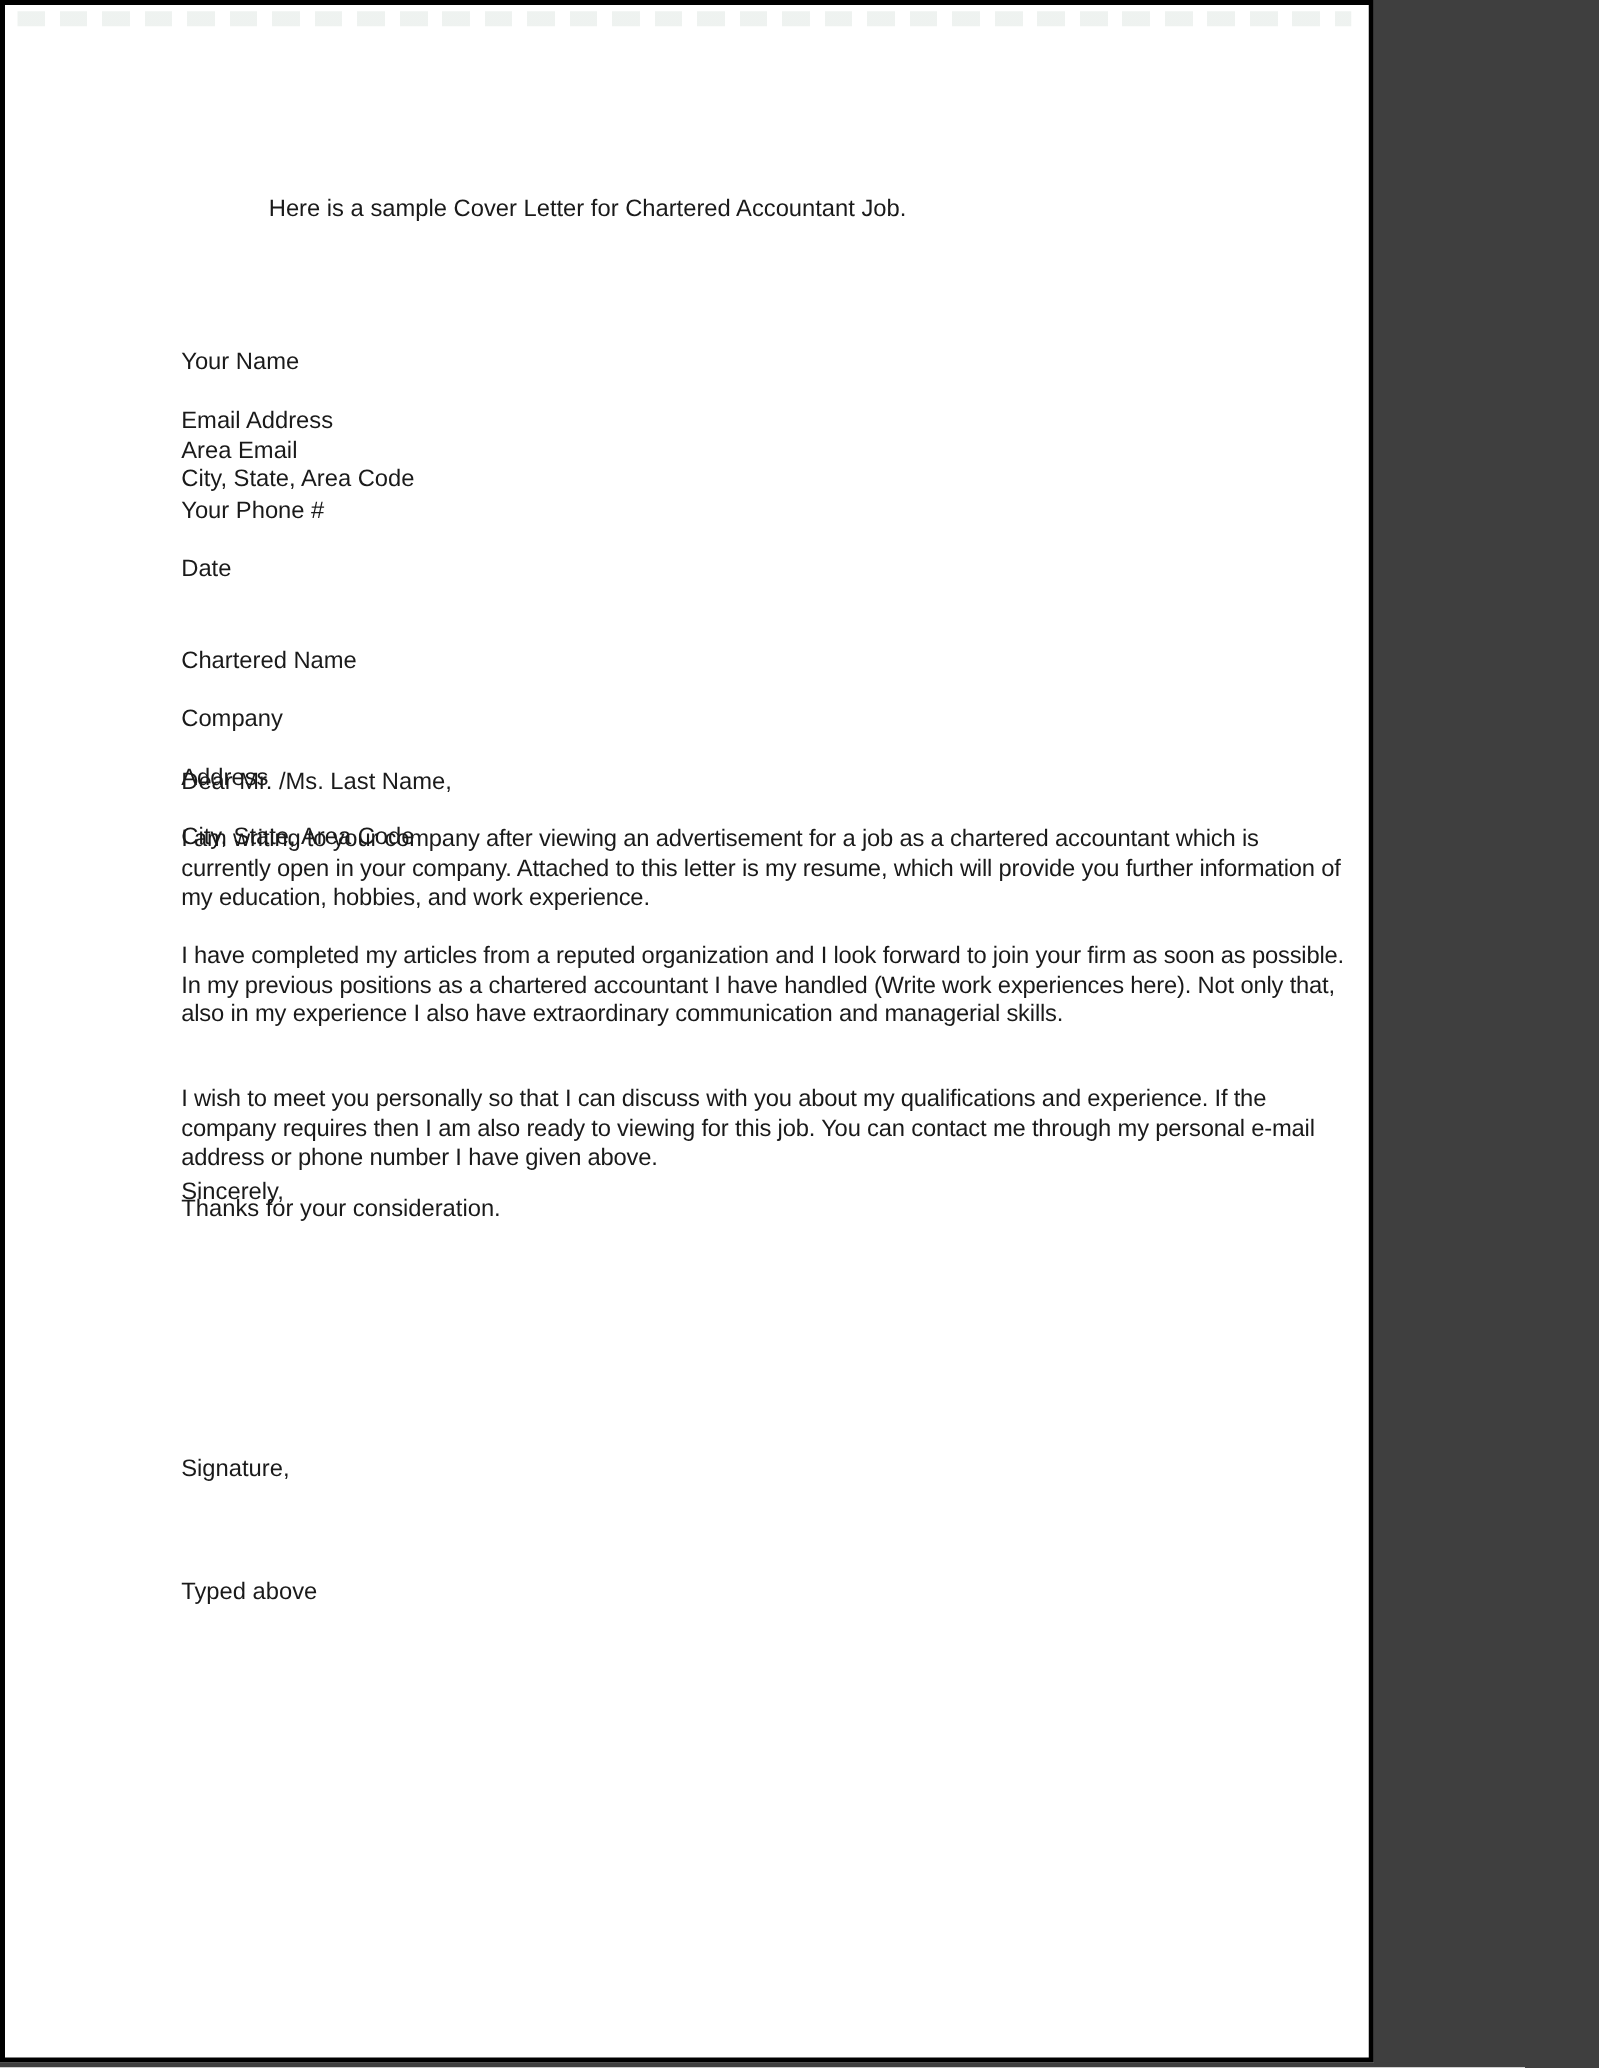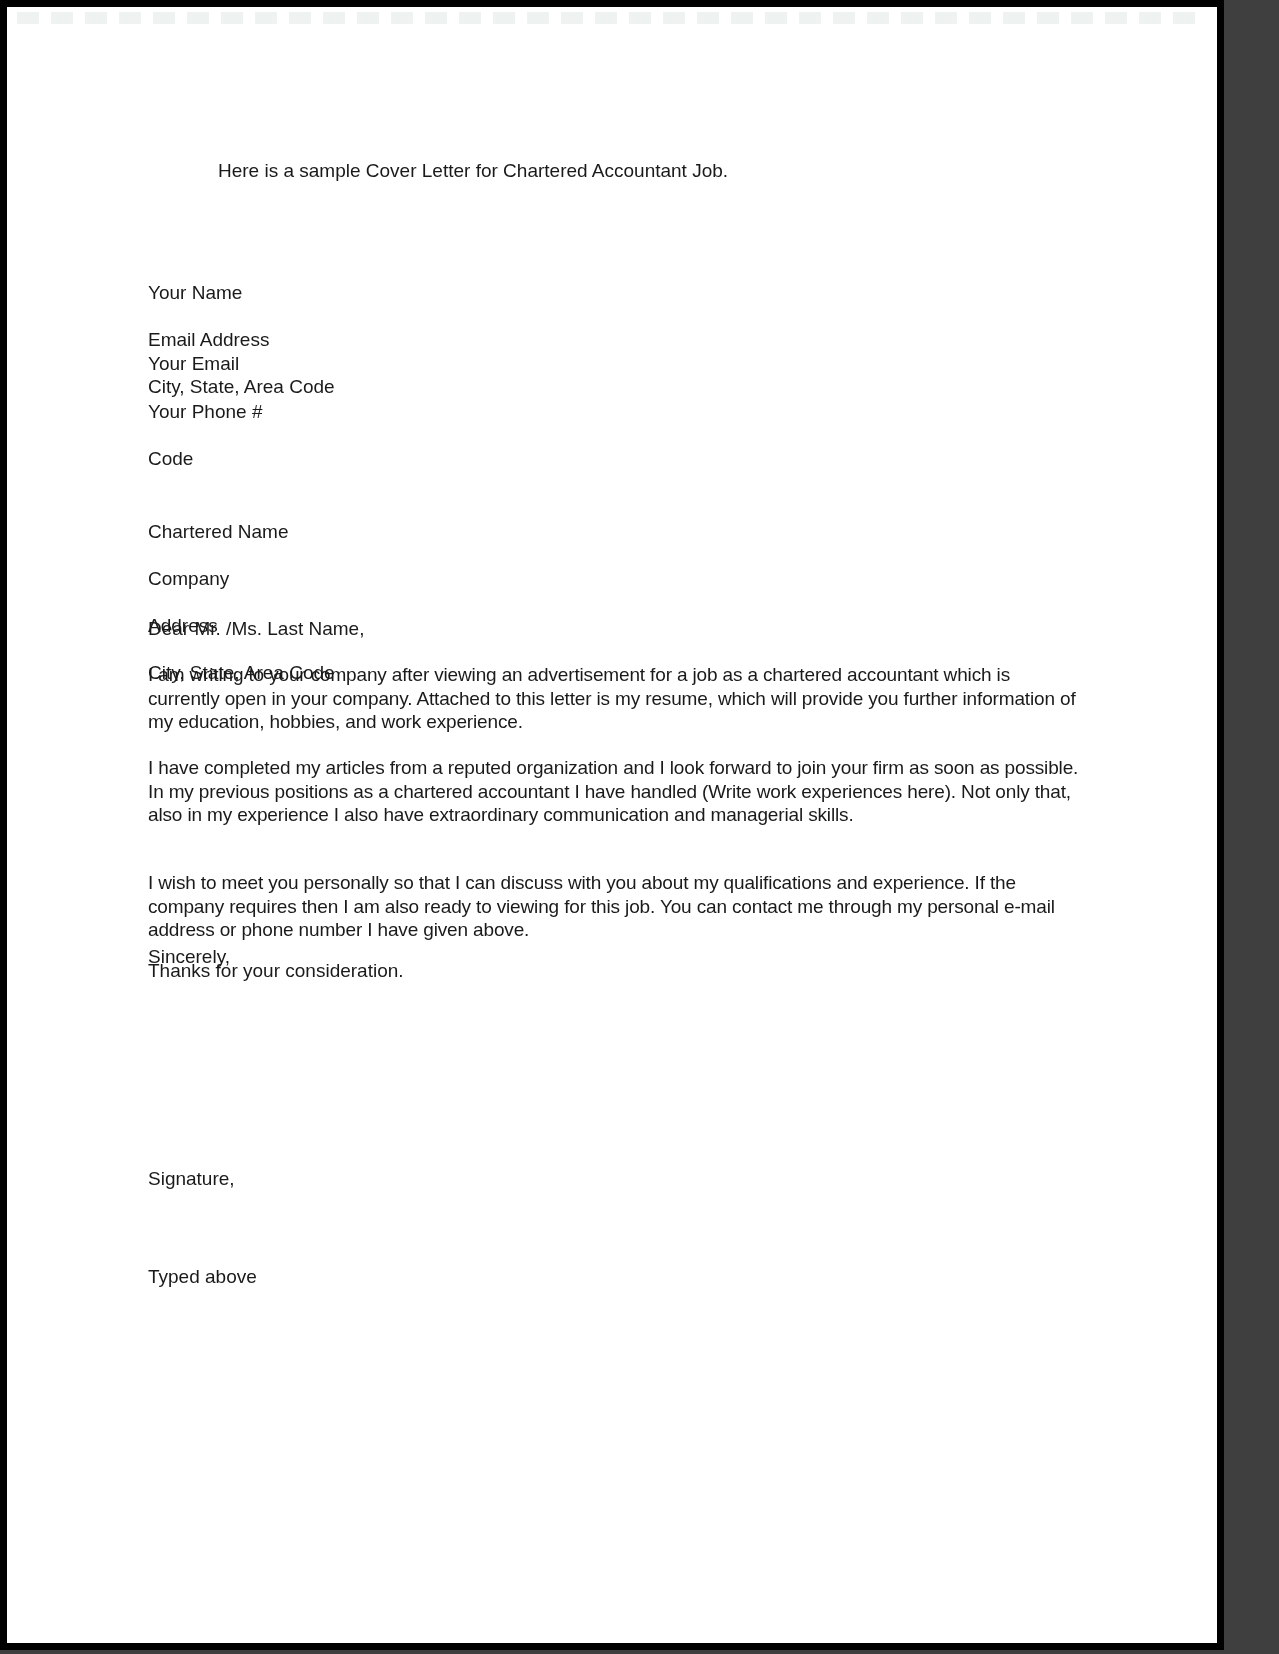--- a/index.html
+++ b/index.html
@@ -13,25 +13,25 @@
     height: 1654px;
     background: #3f3f3f; 
     overflow: hidden;
     font-family: "Liberation Sans", sans-serif;
     color: #1a1a1a;
   }
   .page {
     position: absolute;
     top: 0;
     left: 0;
-    width: 1224px;
+    width: 1099px;
     height: 1650px;
     box-sizing: border-box;
     background: #ffffff;
-    border: 7px solid #000000;
+    border: 4px solid #000000;
   }
   .faint-row {
     position: absolute;
     top: 5px;
     left: 10px;
     right: 14px;
     height: 12px;
     background: repeating-linear-gradient(
       90deg,
       rgba(225, 232, 228, 0.55) 0px,
@@ -65,25 +65,25 @@
     <div class="faint-row"></div>
 
     <div class="line heading" style="top:152px">Here is a sample Cover Letter for Chartered Accountant Job.</div>
 
     <div class="block" style="top:250px">
       <div>Your Name</div>
       <div>Email Address</div>
       <div>City, State, Area Code</div>
     </div>
 
-    <div class="line" style="top:345px">Your Email</div>
+    <div class="line" style="top:345px">Area Email</div>
 
     <div class="line" style="top:393px">Your Phone #</div>
 
-    <div class="line" style="top:440px">Code</div>
+    <div class="line" style="top:440px">Date</div>
 
     <div class="block" style="top:489px">
       <div>Chartered Name</div>
       <div>Company</div>
       <div>Address</div>
       <div>City, State, Area Code</div>
     </div>
 
     <div class="line" style="top:610px">Dear Mr. /Ms. Last Name,</div>
 

